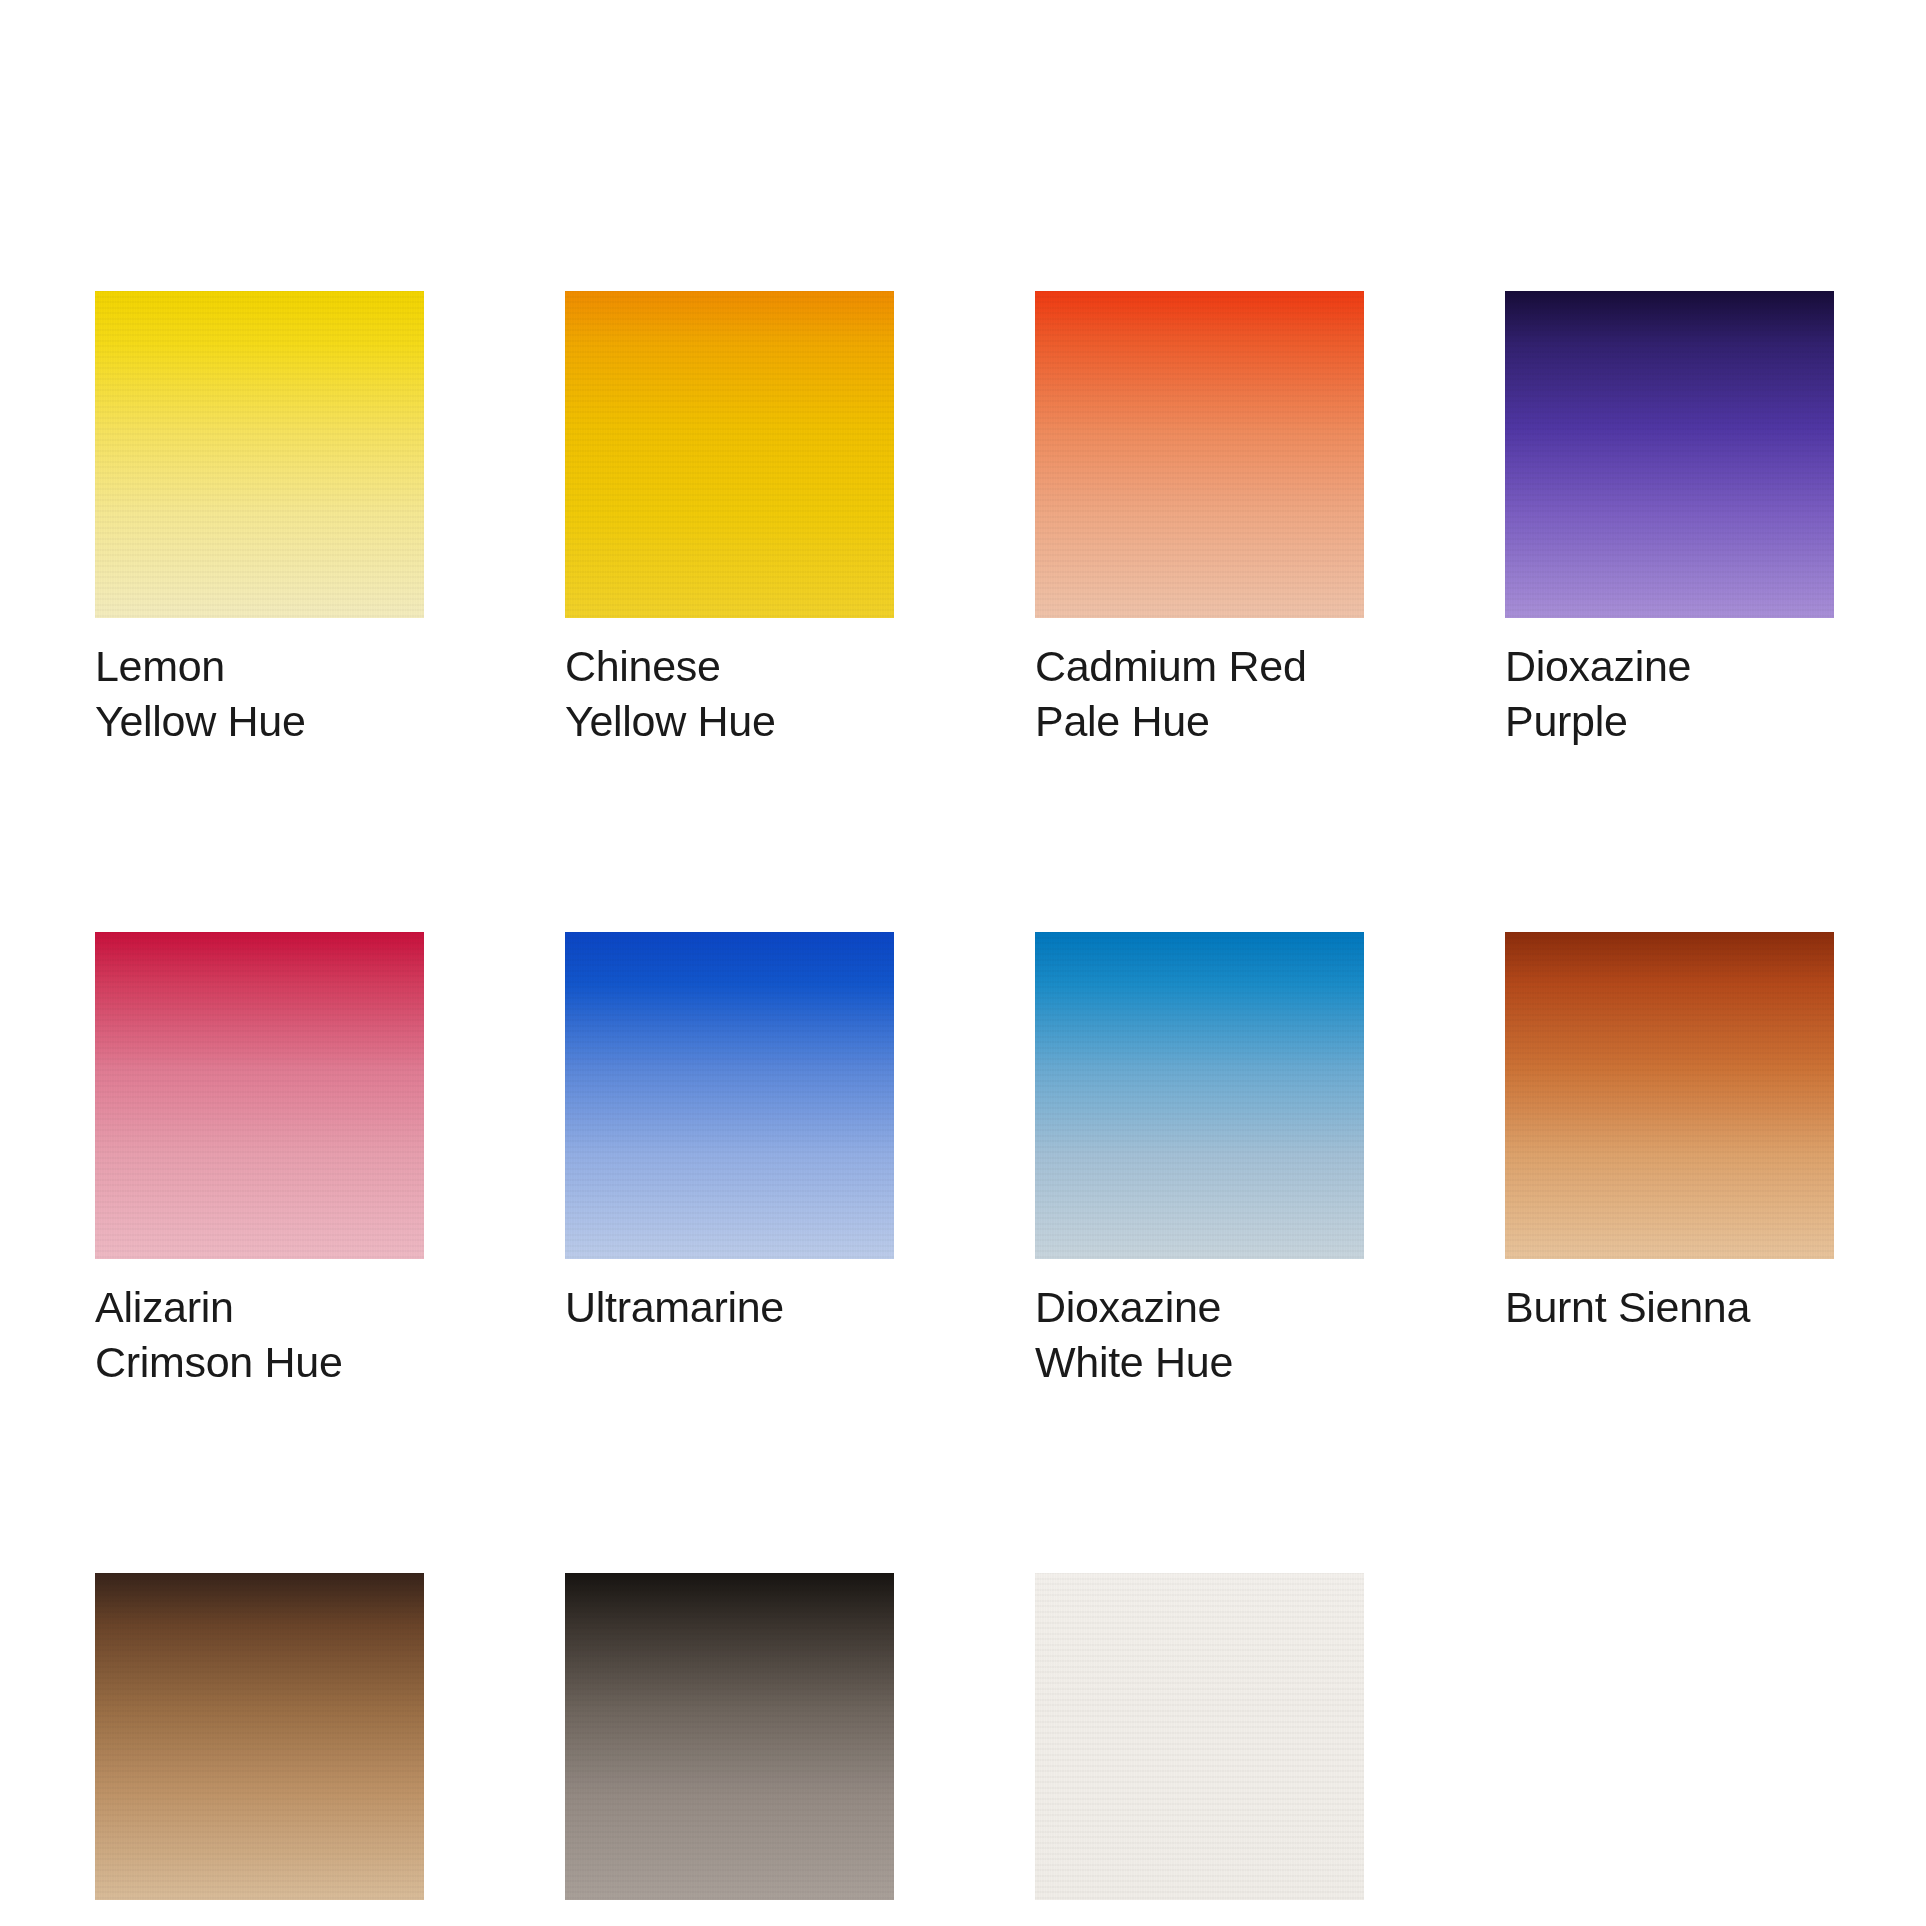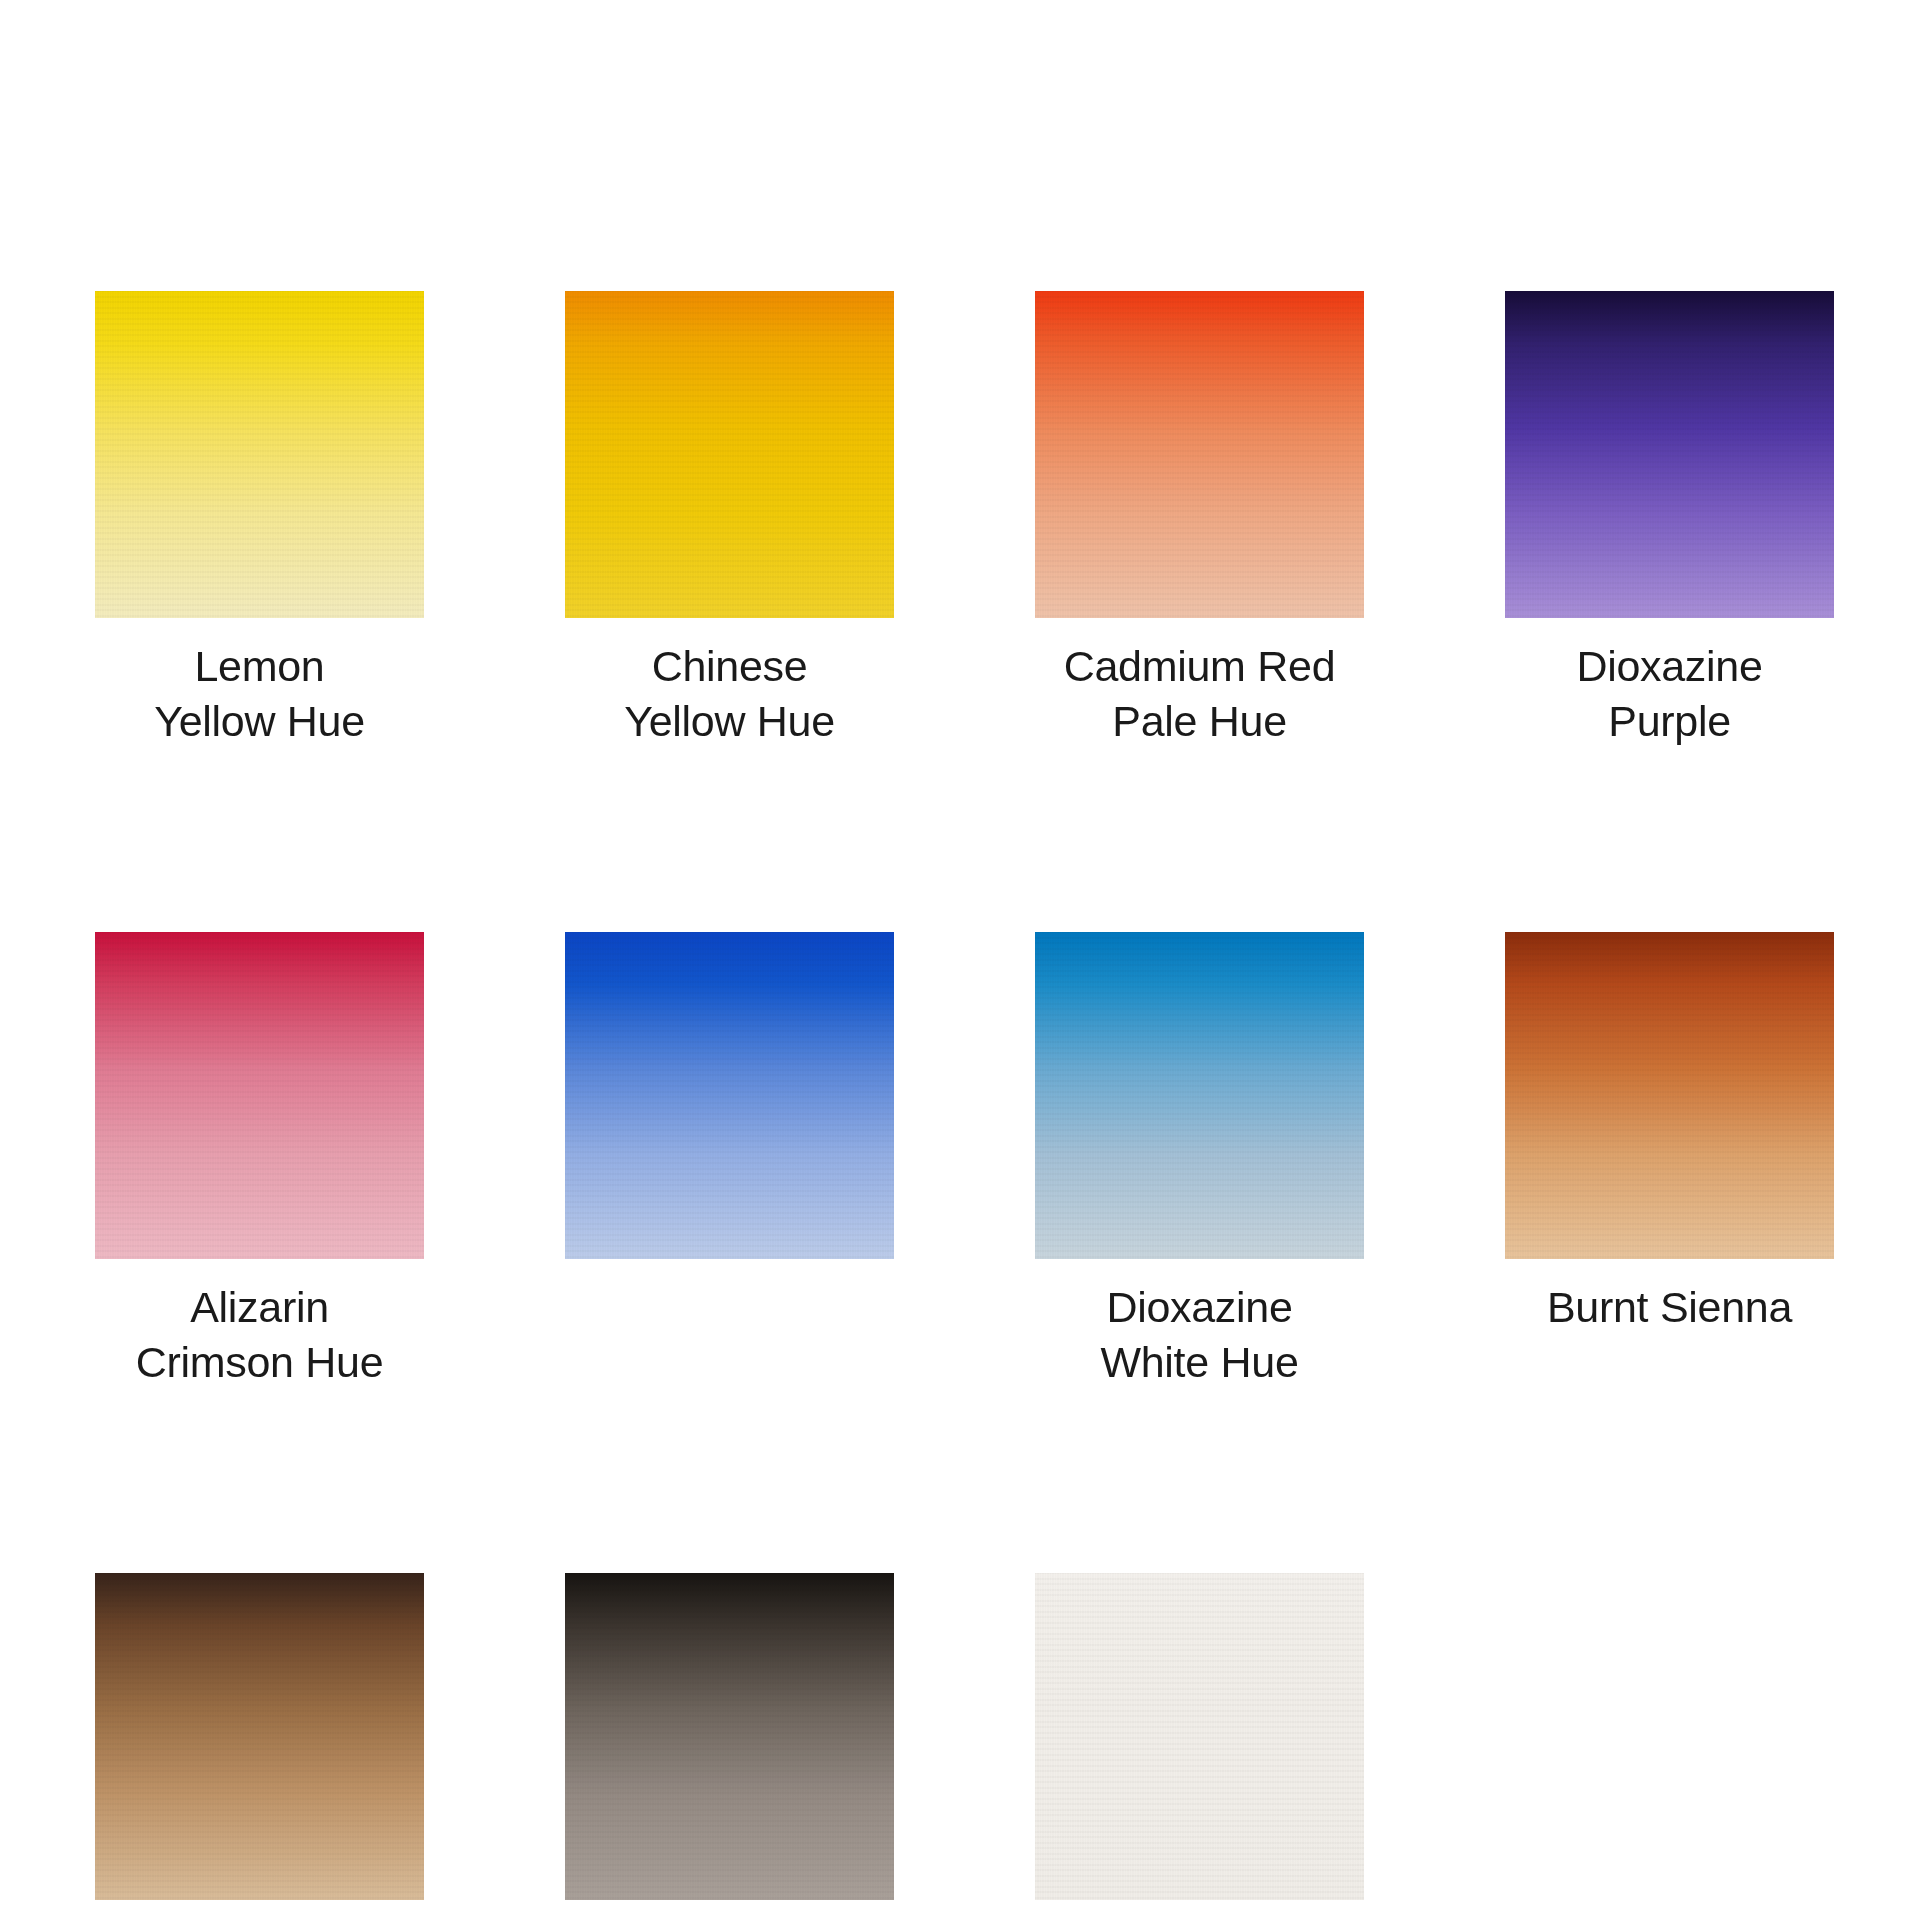--- a/index.html
+++ b/index.html
@@ -76,21 +76,20 @@
   .swatch-label {
     margin-top: 21px;
     font-size: 43px;
     line-height: 1.28;
     color: #1a1a1a;
     font-family: "Liberation Sans Narrow", "Liberation Sans", "DejaVu Sans Condensed", "DejaVu Sans", sans-serif;
     font-stretch: condensed;
     font-weight: 400;
     letter-spacing: -0.3px;
     white-space: pre-line;
-    text-align: center;
   }
 </style>
 </head>
 <body>
 
 <div id="page">
   <div id="swatch-grid">
       <div class="swatch-cell">
         <div class="swatch-chip" style="background: linear-gradient(rgb(242, 212, 0) 0%, rgb(245, 219, 24) 16%, rgb(246, 226, 92) 42%, rgb(245, 232, 147) 68%, rgb(243, 236, 190) 100%);"></div>
         <div class="swatch-label"><span>Lemon</span><br><span>Yellow Hue</span></div>
@@ -106,20 +105,21 @@
       <div class="swatch-cell">
         <div class="swatch-chip" style="background: linear-gradient(rgb(23, 12, 56) 0%, rgb(49, 32, 110) 16%, rgb(80, 54, 164) 42%, rgb(123, 94, 194) 68%, rgb(169, 144, 216) 100%);"></div>
         <div class="swatch-label"><span>Dioxazine</span><br><span>Purple</span></div>
       </div>
       <div class="swatch-cell">
         <div class="swatch-chip" style="background: linear-gradient(rgb(200, 16, 60) 0%, rgb(211, 61, 94) 16%, rgb(224, 123, 147) 42%, rgb(231, 159, 174) 68%, rgb(238, 185, 196) 100%);"></div>
         <div class="swatch-label"><span>Alizarin</span><br><span>Crimson Hue</span></div>
       </div>
       <div class="swatch-cell">
         <div class="swatch-chip" style="background: linear-gradient(rgb(11, 69, 196) 0%, rgb(18, 86, 204) 16%, rgb(90, 135, 218) 42%, rgb(147, 174, 228) 68%, rgb(188, 204, 234) 100%);"></div>
+        <div class="swatch-label"><span>Ultramarine</span></div>
       </div>
       <div class="swatch-cell">
         <div class="swatch-chip" style="background: linear-gradient(rgb(0, 118, 189) 0%, rgb(26, 140, 200) 16%, rgb(106, 170, 210) 42%, rgb(163, 192, 214) 68%, rgb(200, 213, 221) 100%);"></div>
         <div class="swatch-label"><span>Dioxazine</span><br><span>White Hue</span></div>
       </div>
       <div class="swatch-cell">
         <div class="swatch-chip" style="background: linear-gradient(rgb(139, 44, 12) 0%, rgb(180, 73, 26) 16%, rgb(205, 115, 54) 42%, rgb(221, 162, 107) 68%, rgb(232, 196, 156) 100%);"></div>
         <div class="swatch-label"><span>Burnt Sienna</span></div>
       </div>
       <div class="swatch-cell">

